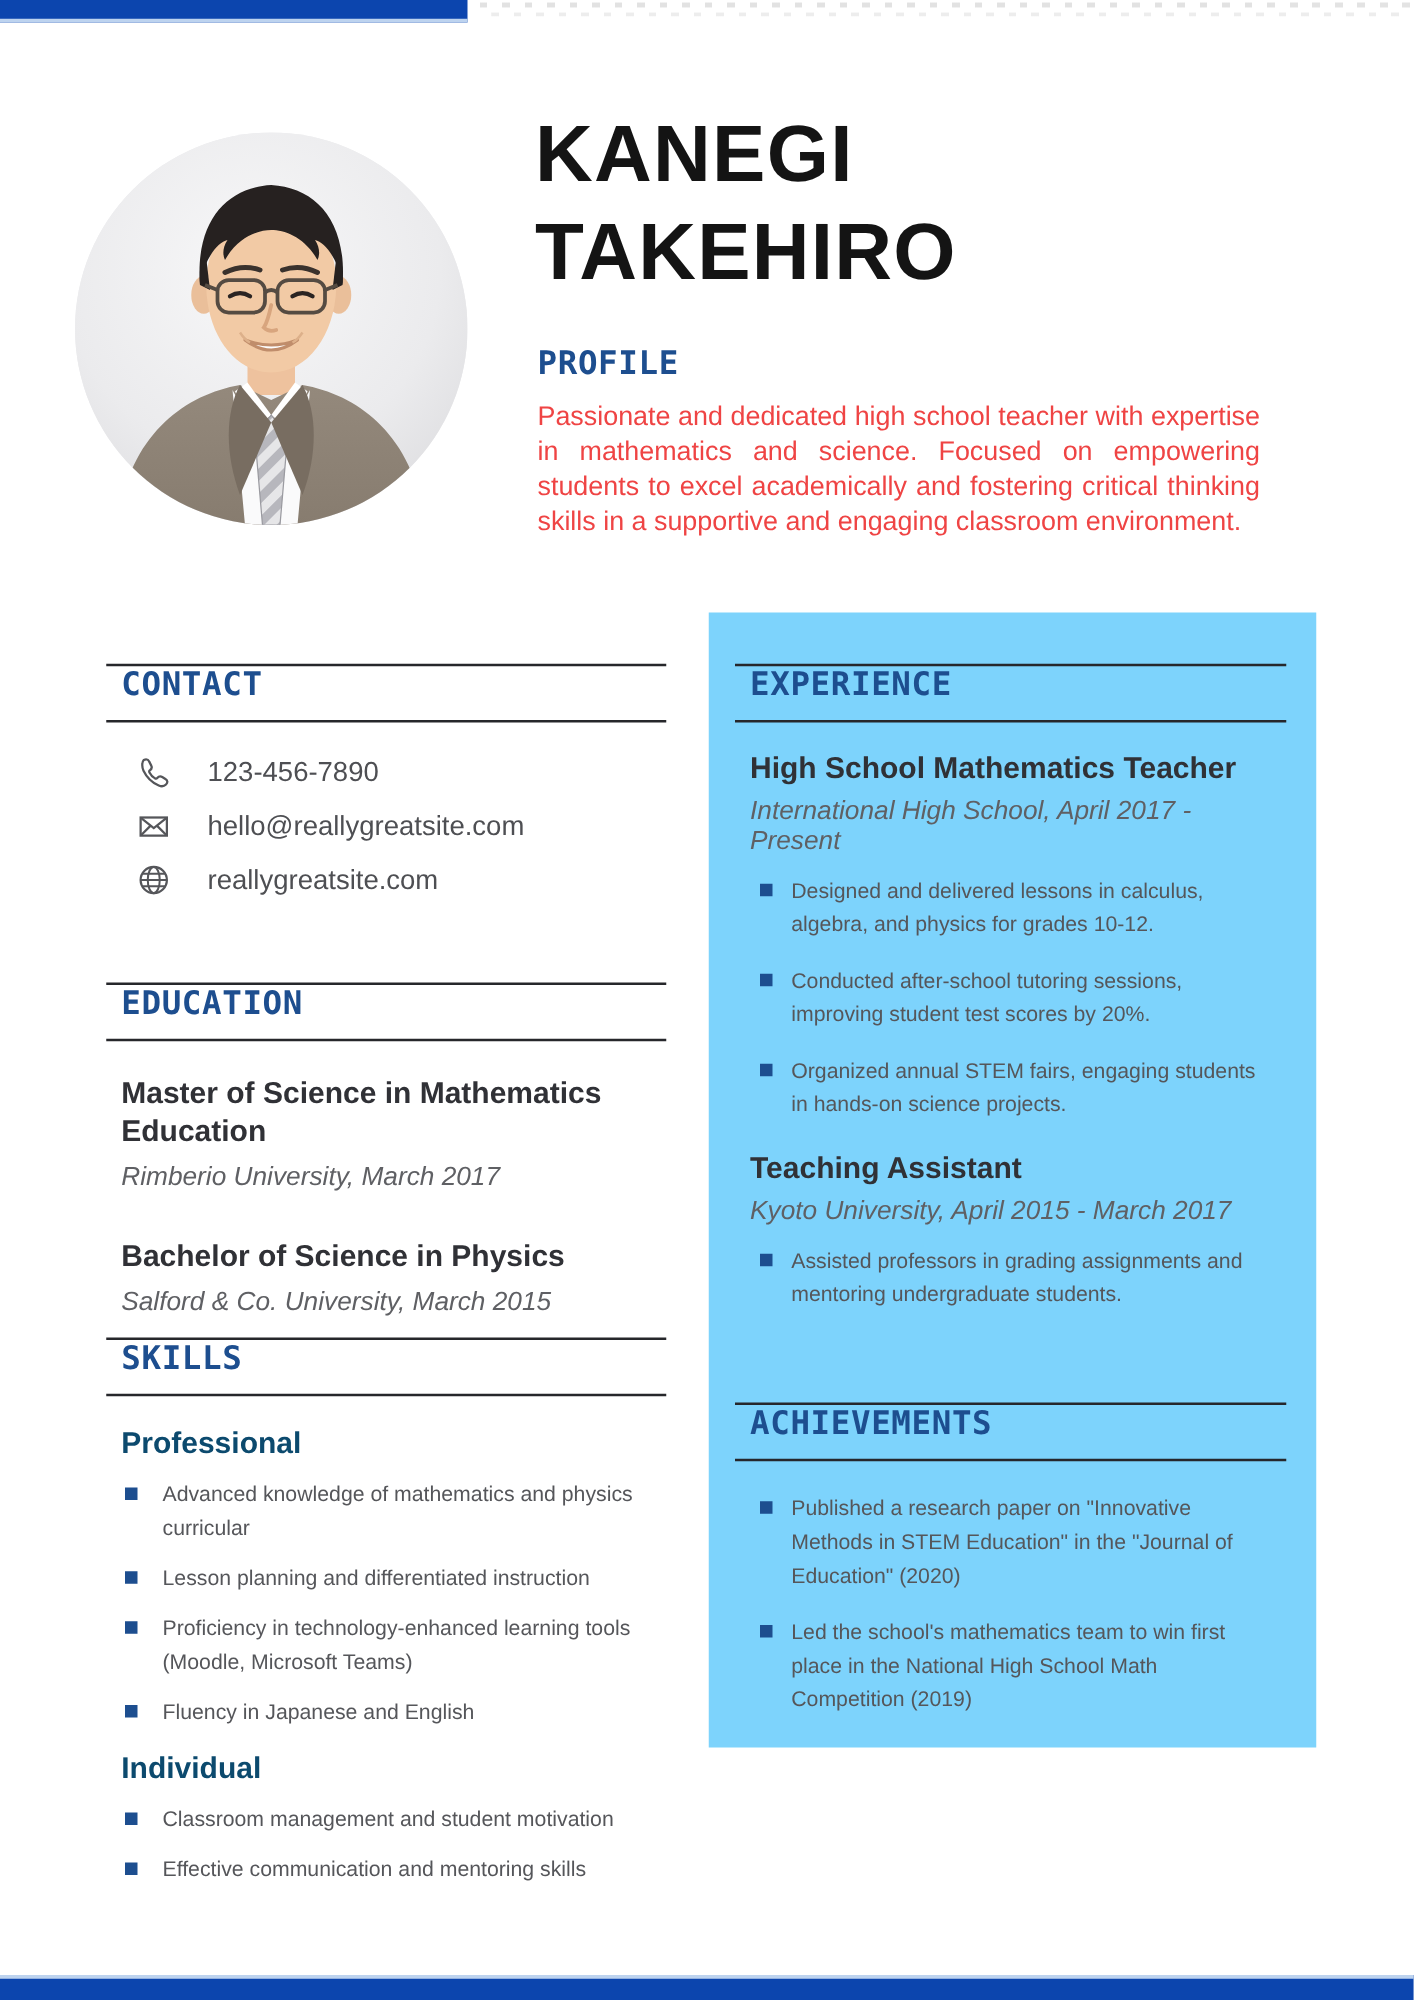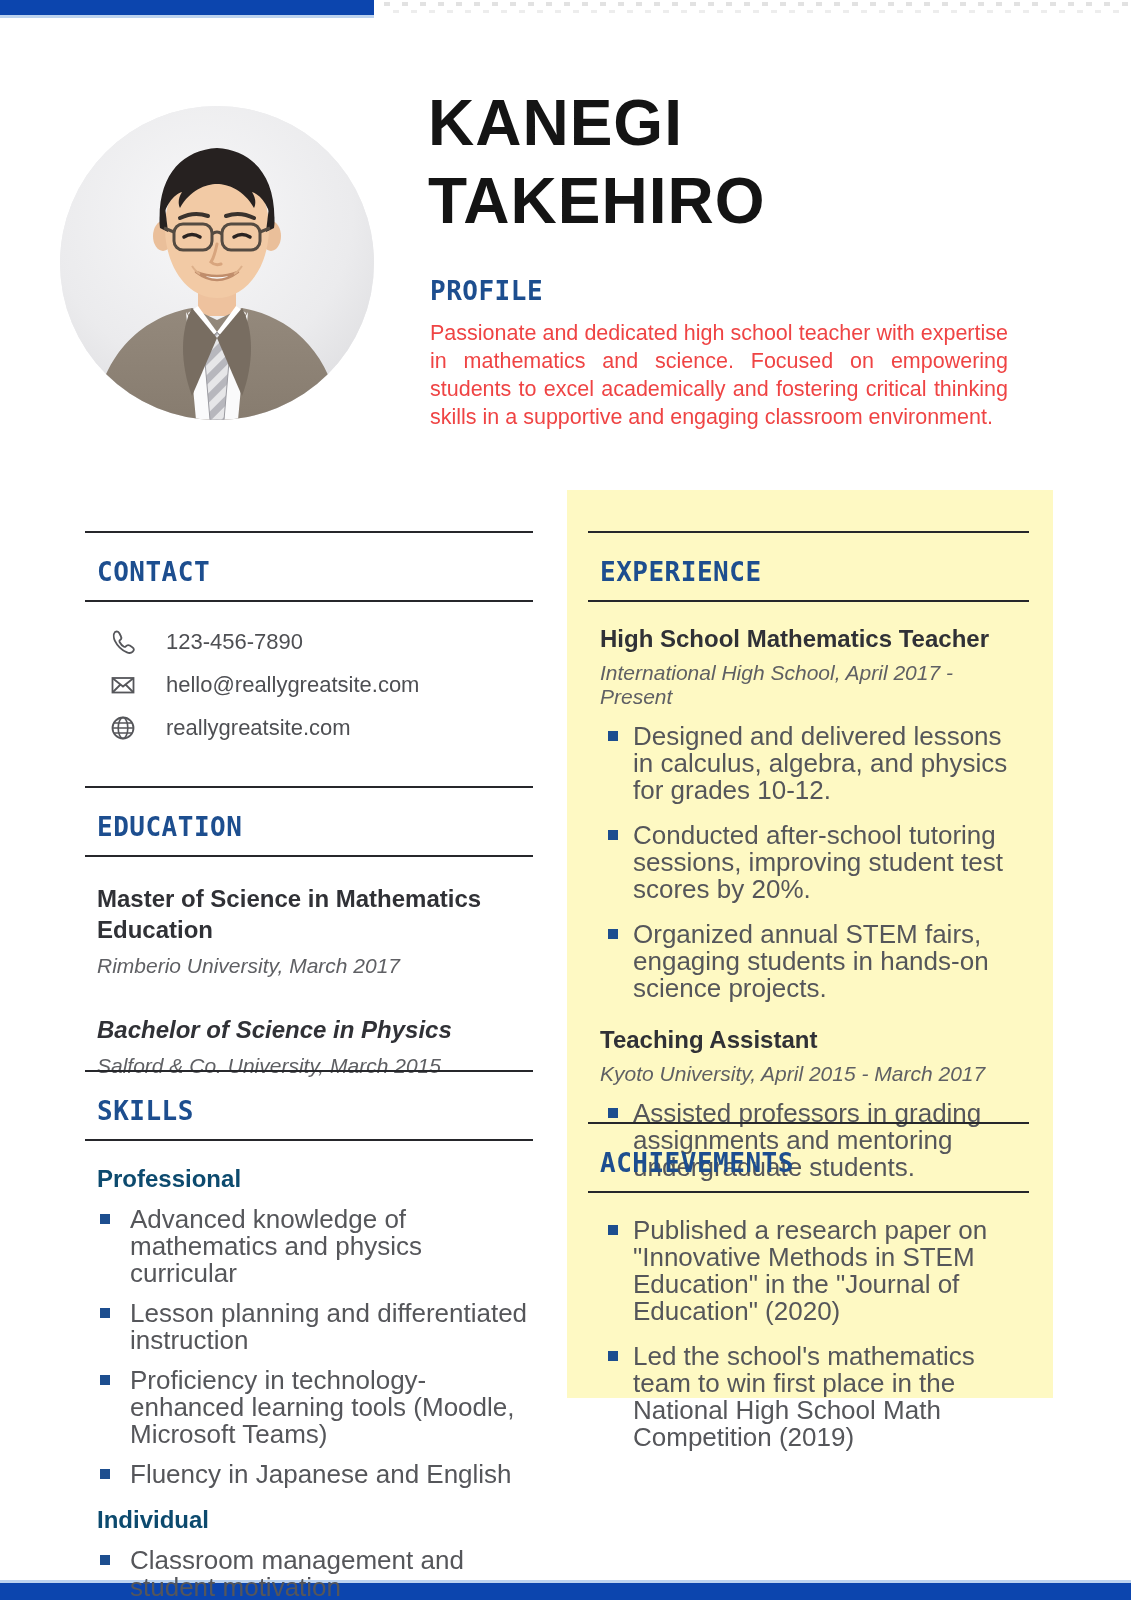--- a/index.html
+++ b/index.html
@@ -48,48 +48,48 @@
   }
   .profile-block { position:absolute; left:430px; top:276px; width:578px; }
   .profile-text {
     margin-top:13px; font-size:21.5px; line-height:28px;
     color:#ef4444; text-align:justify;
   }
 
   
   .sec-head {
     border-top:2px solid #26272b; border-bottom:2px solid #26272b;
-    padding:24px 0 13px 12px;
+    padding:0 0 13px 12px;
   }
 
   
   .lsection { position:absolute; left:85px; width:448px; }
   #contact-section   { top:531px; }
   #education-section { top:766px;margin-top:20px; }
   #skills-section    { top:1070px; }
 
   .contact-list { margin-top:26px; }
   .contact-row { display:flex; align-items:center; padding-left:24px; margin-bottom:15px; height:28px; }
   .contact-row .cicon { width:28px; height:28px; flex:0 0 28px; }
   .contact-row .ctext { margin-left:29px; font-size:22px; color:#4e4f53; }
 
   .edu-degree { margin-top:26px; font-size:24px; line-height:31px; font-weight:600; color:#303136; width:400px;}
   .edu-school { margin-top:9px; font-size:21px; font-style:italic; color:#5f6064; }
-  .edu-gap { margin-top:36px;font-style:italic; }
+  .edu-gap { margin-top:36px; }
 
   .group-title { margin-top:24px; font-size:24px; font-weight:600; color:#0c4a6e; }
   ul.blist { list-style:none; margin:13px 0 0 0; padding:0; }
   ul.blist li { display:flex; padding-left:15px; margin-bottom:13px; }
   ul.blist .marker { width:10px; height:10px; background:#1d4e8f; margin-top:8px; flex:0 0 10px; }
-  ul.blist .btext { margin-left:20px; font-size:26px; line-height:27px; color:#55565a; }
+  ul.blist .btext { margin-left:20px; font-size:17px; line-height:27px; color:#55565a; }
 
   
   .panel {
     position:absolute; left:567px; top:490px; width:486px; height:908px;
-    background:#fef9c3;
+    background:#7dd3fc;
   }
   .rsection { position:absolute; left:21px; width:441px; }
   #experience-section   { top:41px; }
   #achievements-section { top:632px; }
 
   .job-title { margin-top:22px; font-size:24px; line-height:30px; font-weight:600; color:#303136; }
   .job-meta  { margin-top:7px; font-size:21px; font-style:italic; color:#5f6064; }
   .rsection ul.blist { margin-top:14px; }
   .rsection ul.blist li { padding-left:20px; margin-bottom:18px; }
   .rsection ul.blist .btext { margin-left:15px; width:376px; }

